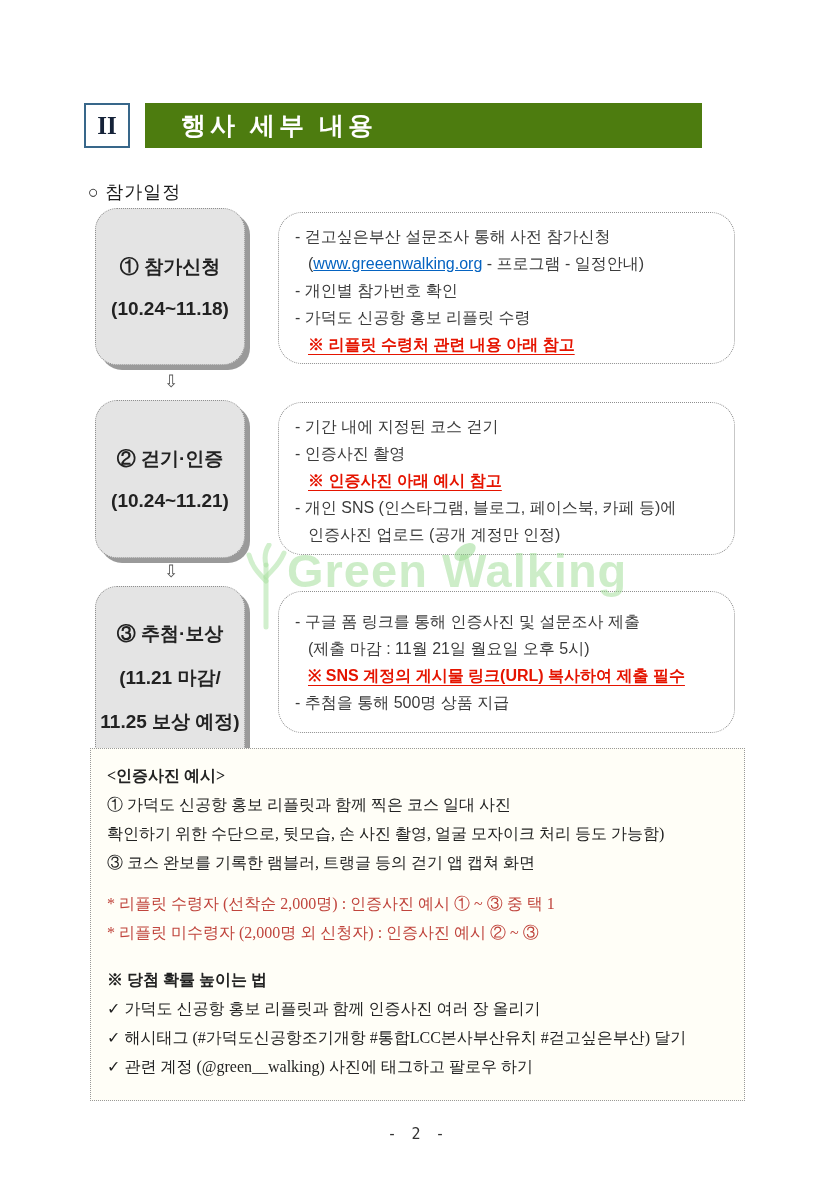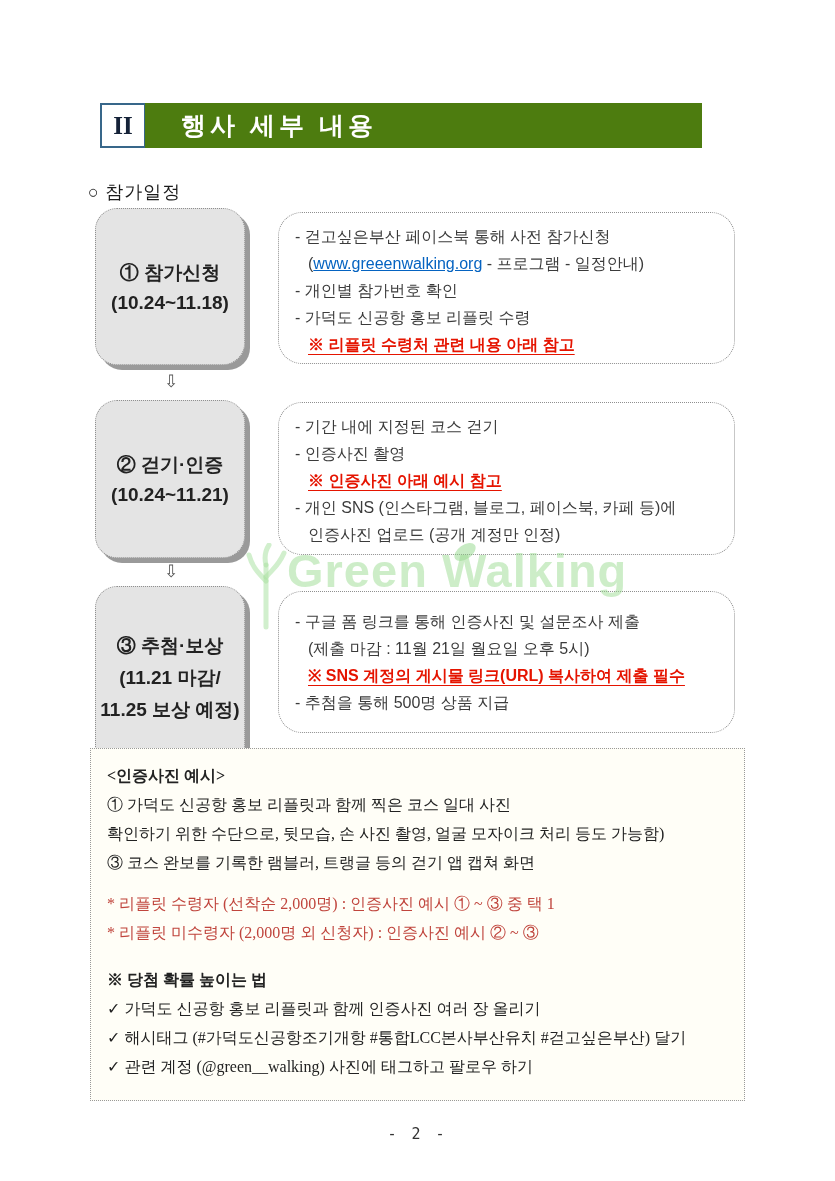--- a/index.html
+++ b/index.html
@@ -2,41 +2,41 @@
 <html><head>
 <meta charset="utf-8">
 <style>
   html,body{margin:0;padding:0;background:#ffffff;}
   .page{
     position:relative;width:835px;height:1181px;background:#ffffff;
     font-family:"Liberation Sans",sans-serif;color:#333;overflow:hidden;
   }
   
   .sec-num{
-    position:absolute;left:100px;top:103px;width:46px;height:45px;
+    position:absolute;left:84px;top:103px;width:46px;height:45px;
     border:2px solid #38678a;background:#fff;box-sizing:border-box;
     display:flex;align-items:center;justify-content:center;
     font-family:"Liberation Serif",serif;font-weight:700;font-size:25px;color:#152238;
   }
   .banner{
     position:absolute;left:145px;top:103px;width:557px;height:45px;
     background:#4d7c0f;display:flex;align-items:center;box-sizing:border-box;
     padding-left:36px;color:#ffffff;font-weight:700;font-size:25px;letter-spacing:4px;
   }
   
   .sched-head{
     position:absolute;left:88px;top:180px;
     font-family:"Liberation Serif",serif;font-size:18px;color:#1a1a1a;letter-spacing:1px;
   }
   
   .step-box{
     position:absolute;left:95px;width:150px;background:#e4e4e4;
     border:1px dotted #8f8f8f;border-radius:22px;box-sizing:border-box;
     box-shadow:5px 5px 0 #9a9a9a;
-    display:flex;flex-direction:column;align-items:center;justify-content:center;gap:6px;
+    display:flex;flex-direction:column;align-items:center;justify-content:center;gap:18px;
     font-weight:700;font-size:19px;color:#222;text-align:center;
   }
   .detail-box{
     position:absolute;left:278px;width:457px;background:transparent;
     border:1px dotted #8f8f8f;border-radius:24px;box-sizing:border-box;
     padding:10px 16px 8px 16px;font-size:16px;color:#3b3b3b;
   }
   .detail-box .line{line-height:27px;white-space:nowrap;}
   .detail-box .line.cont{padding-left:13px;}
   .detail-box .line.note-red{
@@ -89,21 +89,21 @@
     <span>행사 세부 내용</span>
   </div>
 
   <div class="sched-head">○ 참가일정</div>
 
   <div class="step-box" style="top:208px;height:157px;">
     <div>① 참가신청</div>
     <div>(10.24~11.18)</div>
   </div>
   <div class="detail-box" style="top:212px;height:152px;">
-    <div class="line dash">- 걷고싶은부산 페이스북 통해 사전 참가신청</div>
+    <div class="line dash">- 걷고싶은부산 설문조사 통해 사전 참가신청</div>
     <div class="line cont">
       <span>(</span><a class="link">www.greeenwalking.org</a><span> - 프로그램 - 일정안내)</span>
     </div>
     <div class="line dash">- 개인별 참가번호 확인</div>
     <div class="line dash">- 가덕도 신공항 홍보 리플릿 수령</div>
     <div class="line note-red">※ 리플릿 수령처 관련 내용 아래 참고</div>
   </div>
 
   <div class="down-arrow" style="top:369px;">⇩</div>
 

